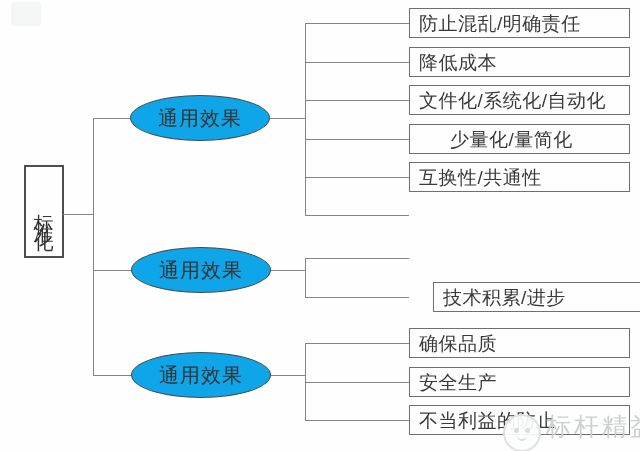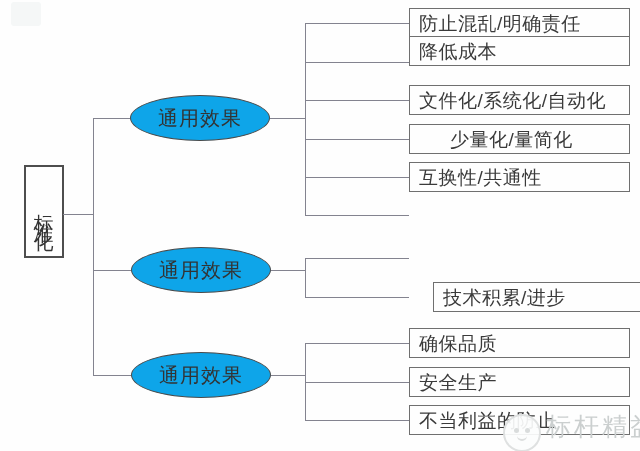--- a/index.html
+++ b/index.html
@@ -158,21 +158,21 @@
 
   <div class="hline" style="left:271px; top:375px; width:34px;"></div>
   <div class="vline" style="left:305px; top:343px; height:78px;"></div>
   <div class="hline" style="left:305px; top:343px; width:104px;"></div>
   <div class="hline" style="left:305px; top:382px; width:104px;"></div>
   <div class="hline" style="left:305px; top:420px; width:104px;"></div>
 
   <div class="leaf-box" style="top:8px;">
       <span>防止混乱/明确责任</span>
     </div>
-  <div class="leaf-box" style="top:36px;">
+  <div class="leaf-box" style="top:47px;">
       <span>降低成本</span>
     </div>
   <div class="leaf-box" style="top:85px;">
       <span>文件化/系统化/自动化</span>
     </div>
   <div class="leaf-box" style="top:124px;padding-left:40px;">
       <span>少量化/量简化</span>
     </div>
   <div class="leaf-box" style="top:162px;">
       <span>互换性/共通性</span>

